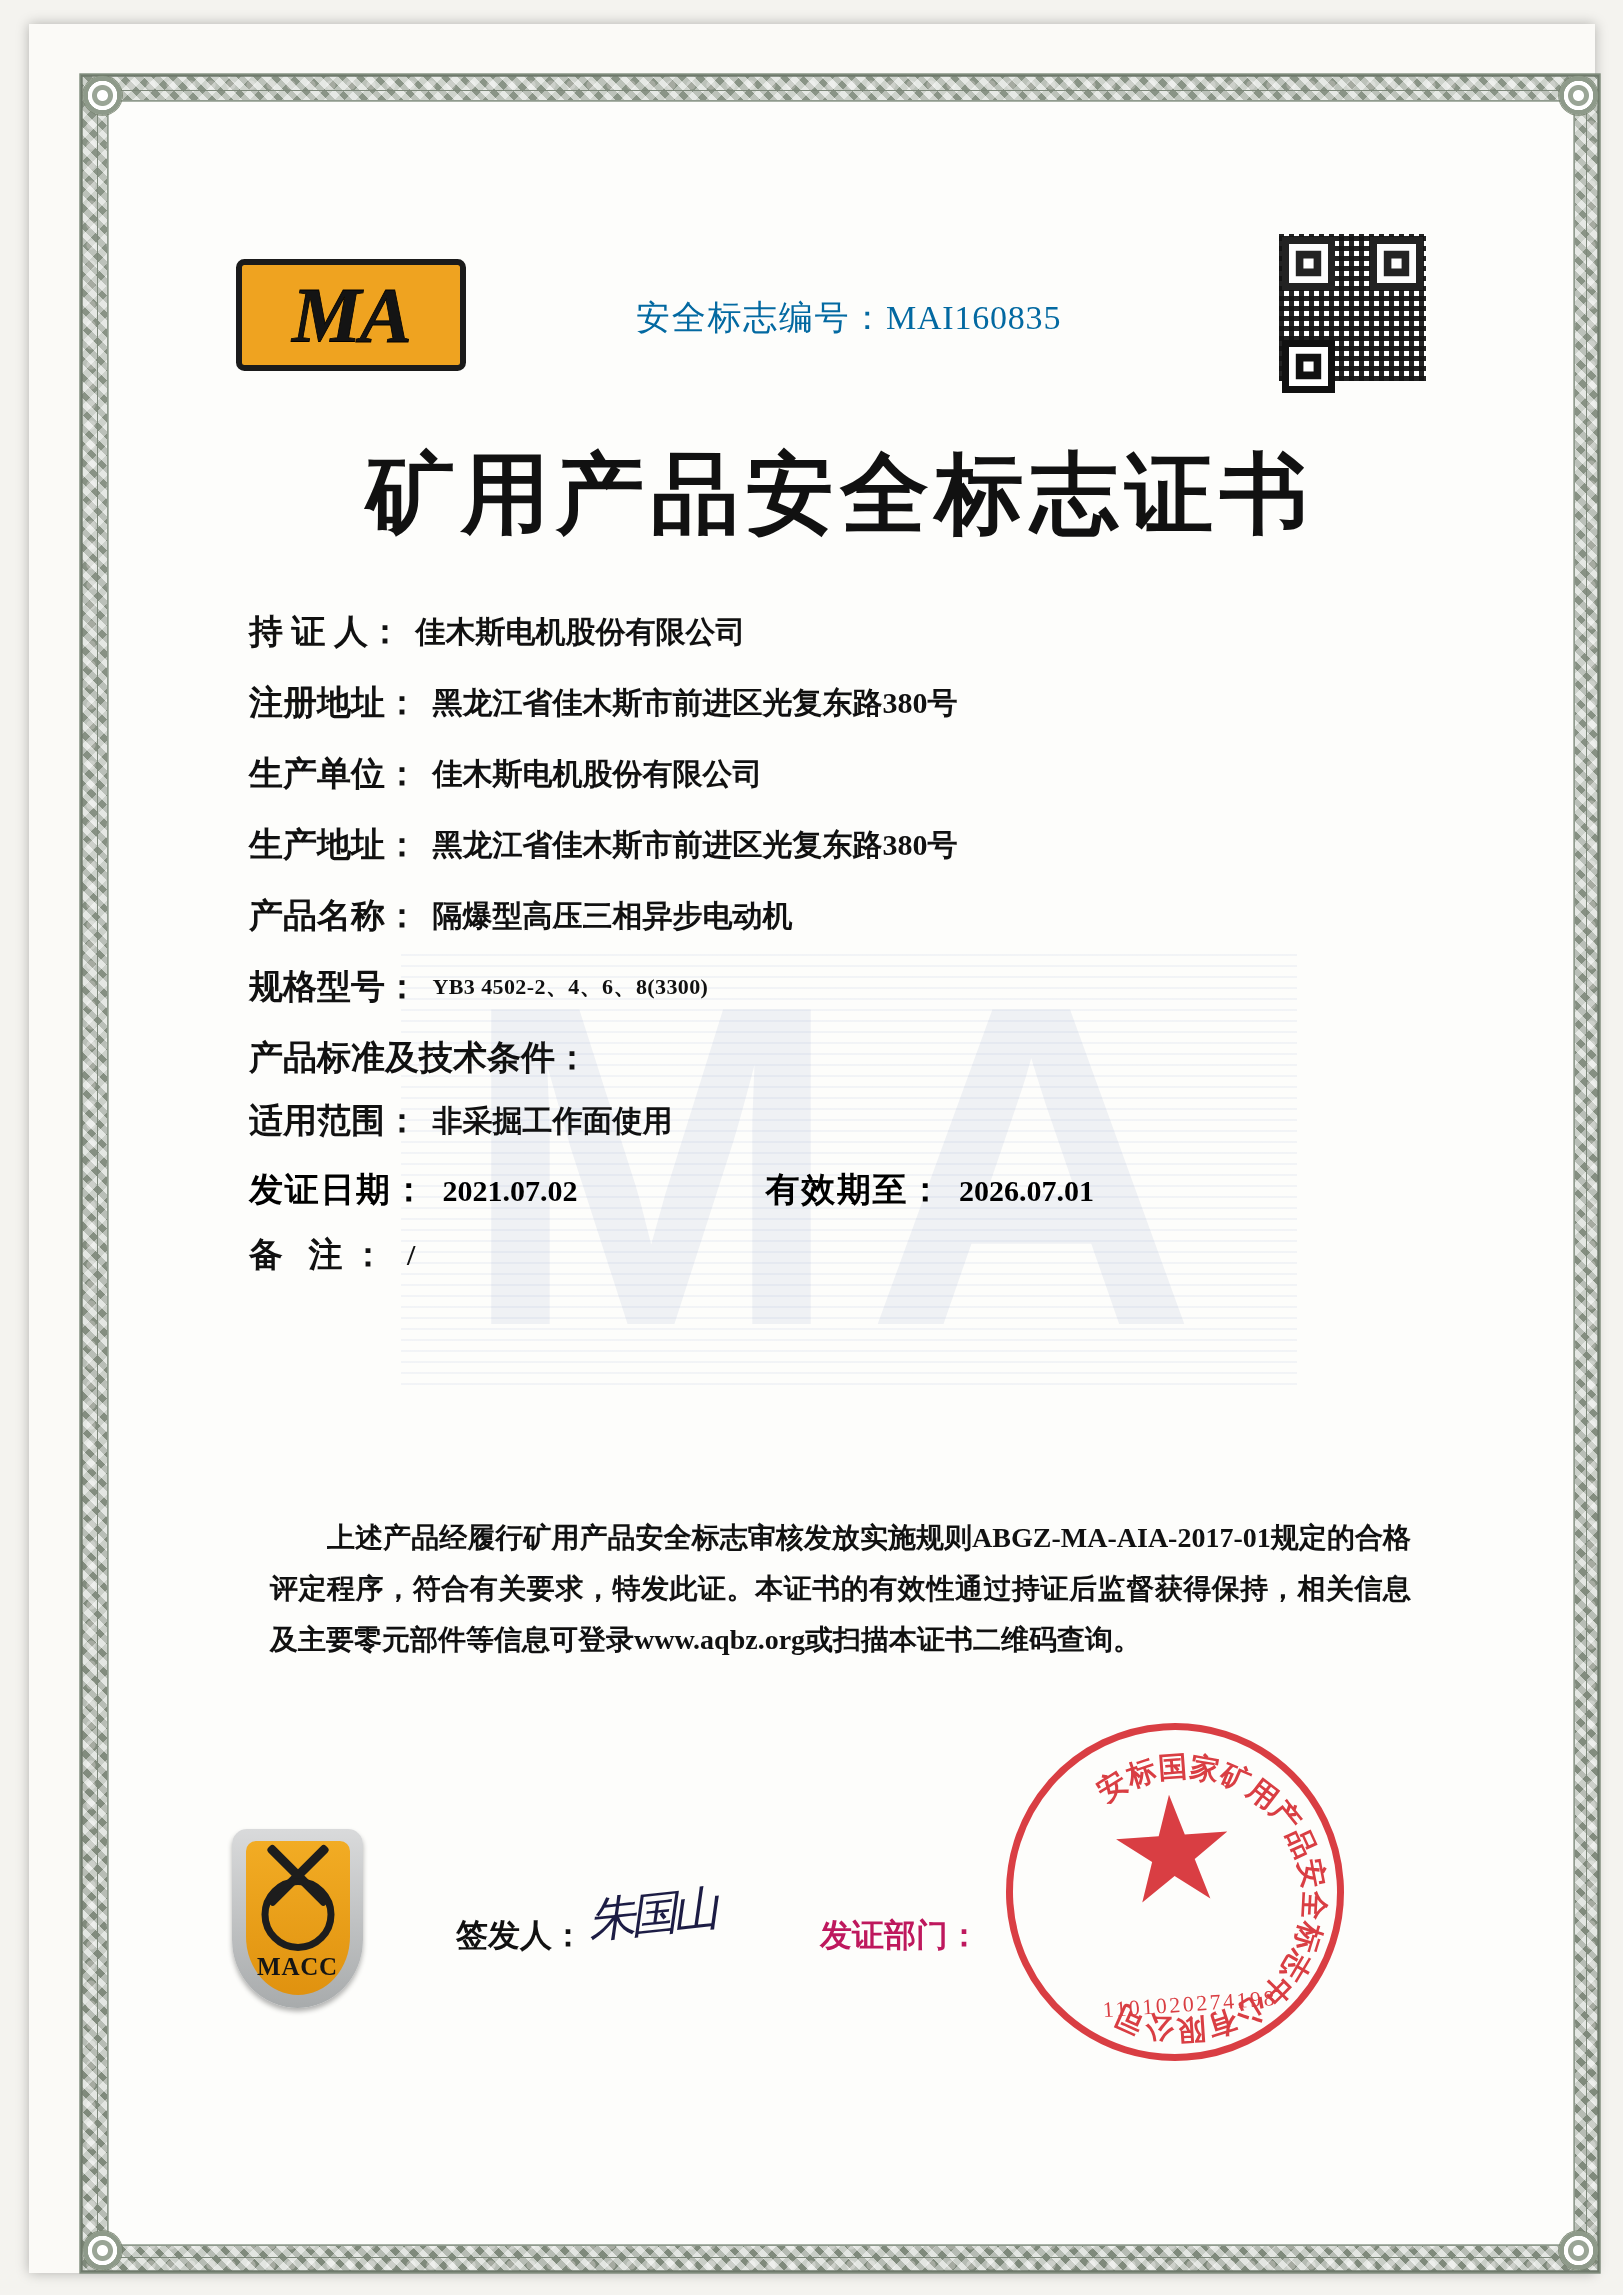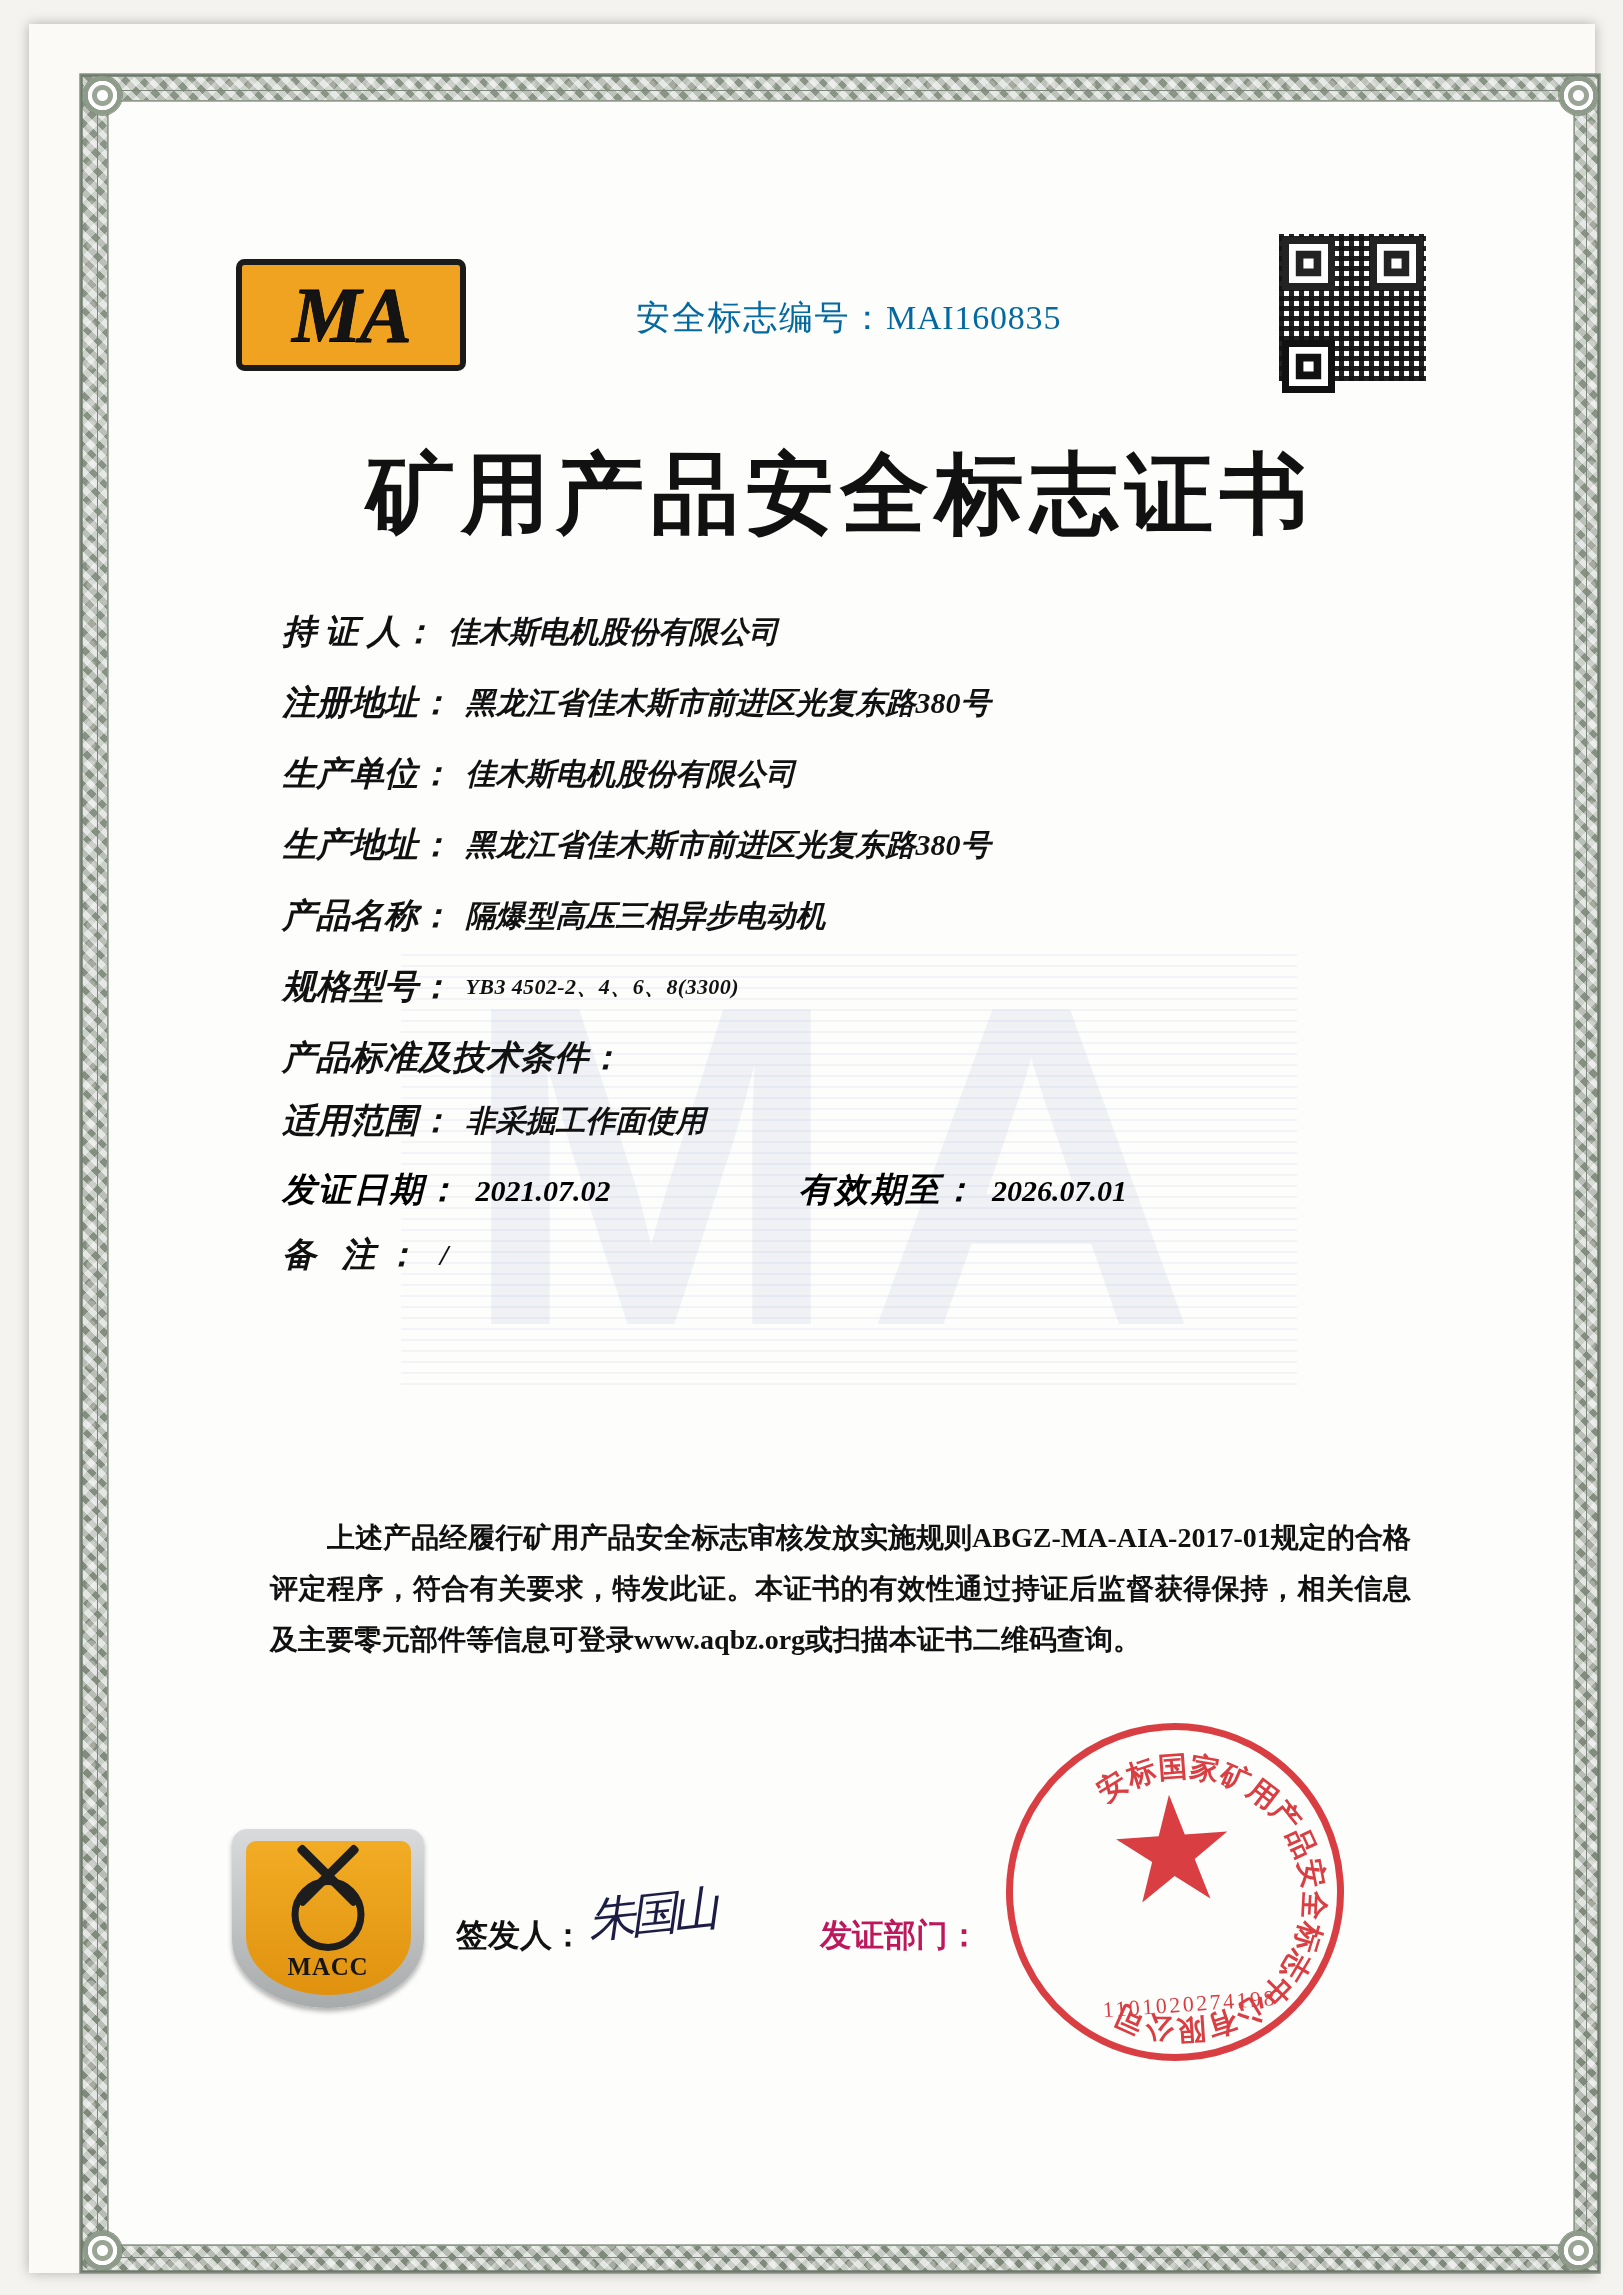--- a/index.html
+++ b/index.html
@@ -192,24 +192,23 @@
     font-family: "Liberation Serif", serif;
     font-weight: bold;
     font-size: 88px;
     letter-spacing: 6.8px;
     color: #111;
   }
 
   
   .fields {
     position: absolute;
-    left: 253px;
+    left: 220px;
     top: 583px;
     width: 1184px;
-    font-style: italic;
   }
   .row {
     display: flex;
     align-items: flex-start;
     min-height: 54px;
     margin-bottom: 17px;
     font-family: "Liberation Serif", serif;
     color: #111;
   }
   .row .k {
@@ -264,21 +263,21 @@
     text-align: justify;
     text-indent: 57px;
     font-weight: bold;
   }
 
   
   .shield {
     position: absolute;
     left: 203px;
     top: 1805px;
-    width: 192px;
+    width: 131px;
     height: 179px;
   }
   .shield .body {
     position: absolute;
     inset: 0;
     background: linear-gradient(#d9dadb, #a8abac);
     border-radius: 15px 15px 50% 50% / 15px 15px 38% 38%;
     box-shadow: 0 3.4px 5px rgba(0,0,0,0.3);
   }
   .shield .inner {

